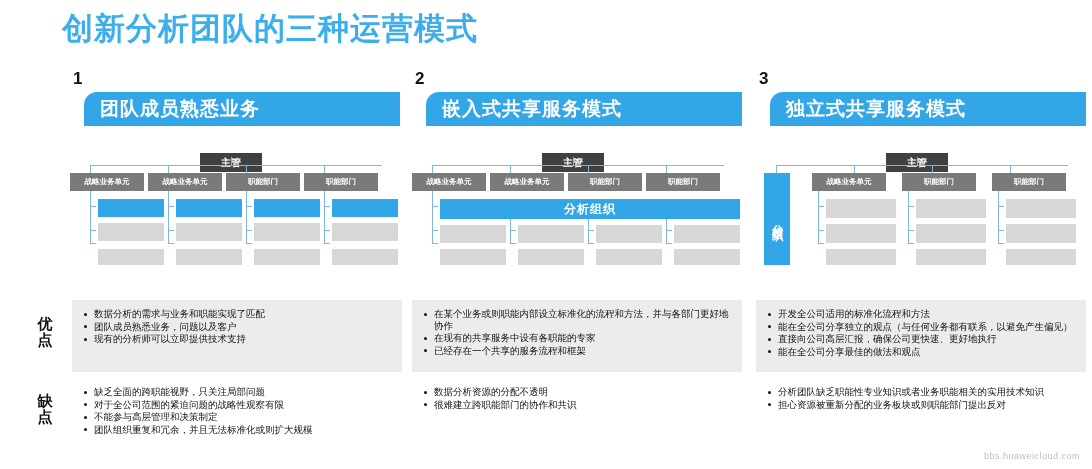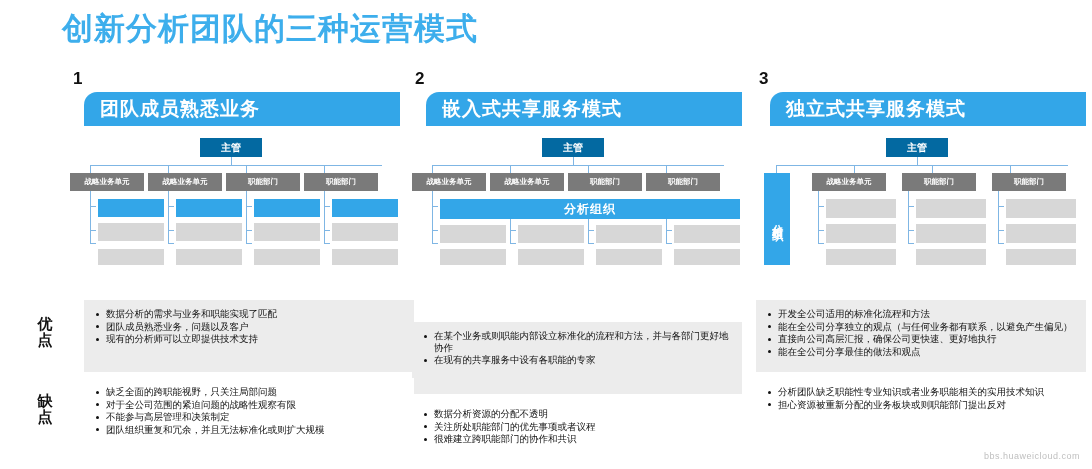--- a/index.html
+++ b/index.html
@@ -73,31 +73,31 @@
   .chart {
     position: absolute;
     left: 0px;
     top: 68px;
     width: 330px;
     height: 140px;
   }
 
   .boss {
     position: absolute;
-    background: #0369a1;
+    background: #404040;
     color: #ffffff;
     font-size: 10px;
     font-weight: bold;
     display: flex;
     align-items: center;
     justify-content: center;
     height: 19px;
     width: 62px;
     left: 130px;
-    top: 0px;
+    top: 15px;
   }
 
   
   .bus {
     position: absolute;
     left: 20px;
     top: 27px;
     width: 292px;
     height: 1px;
     background: #7FB6E4;
@@ -200,22 +200,22 @@
 
   
   .panel {
     position: absolute;
     background: #ECECEC;
     box-sizing: border-box;
     padding: 8px 10px 6px 10px;
   }
   .panel.pros { top: 300px; height: 72px; }
   .panel.cons { top: 378px; height: 74px; background: #FFFFFF; }
-  .panel.p1 { left: 84px; width: 330px; }
-  .panel.p2 { left: 412px; width: 330px; margin-top: 22px; }
+  .panel.p1 { left: 72px; width: 330px; }
+  .panel.p2 { left: 412px; width: 330px; }
   .panel.p3 { left: 756px; width: 330px; }
 
   .panel ul {
     margin: 0;
     padding: 0;
     list-style: none;
   }
   .panel li {
     position: relative;
     padding-left: 12px;
@@ -434,20 +434,21 @@
   <ul>
     <li>数据分析的需求与业务和职能实现了匹配</li>
     <li>团队成员熟悉业务，问题以及客户</li>
     <li>现有的分析师可以立即提供技术支持</li>
   </ul>
 </div>
 <div class="panel pros p2">
   <ul>
     <li>在某个业务或则职能内部设立标准化的流程和方法，并与各部门更好地协作</li>
     <li>在现有的共享服务中设有各职能的专家</li>
+    <li>已经存在一个共享的服务流程和框架</li>
   </ul>
 </div>
 <div class="panel pros p3">
   <ul>
     <li>开发全公司适用的标准化流程和方法</li>
     <li>能在全公司分享独立的观点（与任何业务都有联系，以避免产生偏见）</li>
     <li>直接向公司高层汇报，确保公司更快速、更好地执行</li>
     <li>能在全公司分享最佳的做法和观点</li>
   </ul>
 </div>
@@ -456,21 +457,20 @@
   <ul>
     <li>缺乏全面的跨职能视野，只关注局部问题</li>
     <li>对于全公司范围的紧迫问题的战略性观察有限</li>
     <li>不能参与高层管理和决策制定</li>
     <li>团队组织重复和冗余，并且无法标准化或则扩大规模</li>
   </ul>
 </div>
 <div class="panel cons p2">
   <ul>
     <li>数据分析资源的分配不透明</li>
-    <li>关注所处职能部门的优先事项或者议程</li>
     <li>很难建立跨职能部门的协作和共识</li>
   </ul>
 </div>
 <div class="panel cons p3">
   <ul>
     <li>分析团队缺乏职能性专业知识或者业务职能相关的实用技术知识</li>
     <li>担心资源被重新分配的业务板块或则职能部门提出反对</li>
   </ul>
 </div>
 

